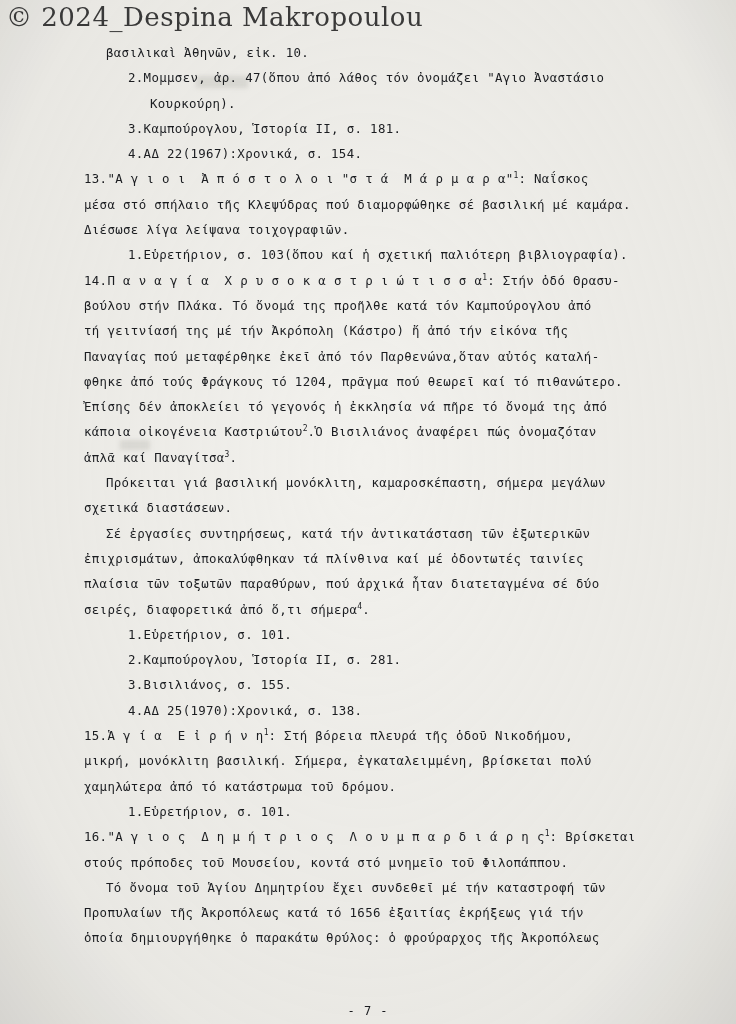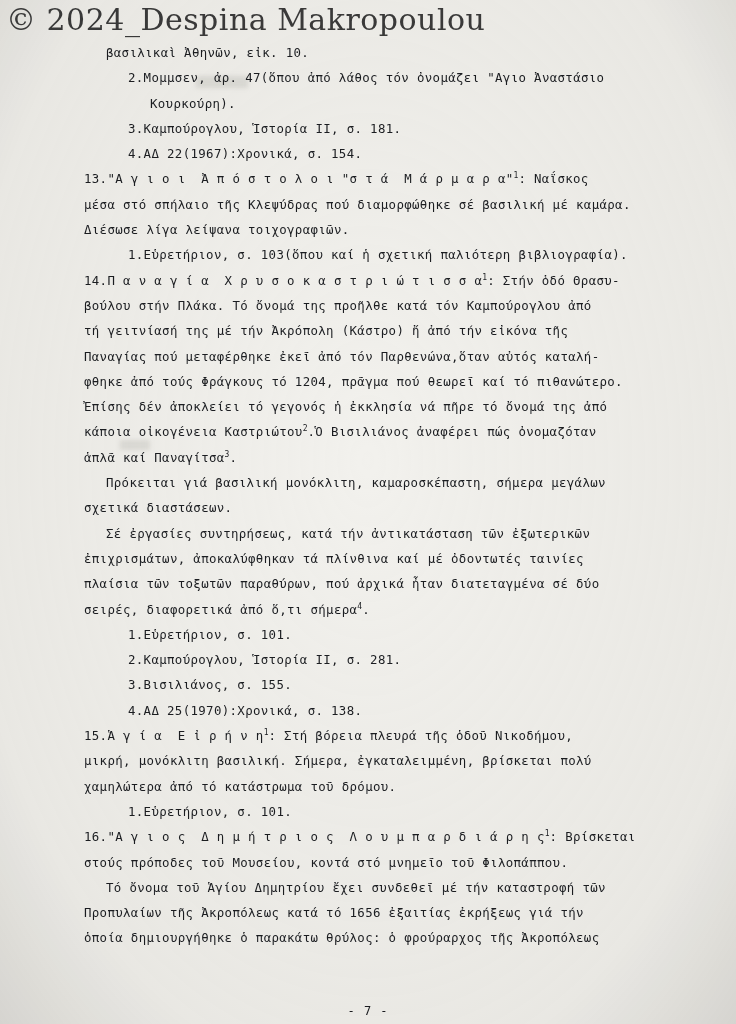--- a/index.html
+++ b/index.html
@@ -24,21 +24,21 @@
     pointer-events: none;
     background:
       radial-gradient(ellipse at 50% 45%, rgba(255,255,255,0.25) 0%, rgba(180,178,172,0.12) 78%, rgba(120,118,112,0.22) 100%);
     mix-blend-mode: multiply;
   }
   .watermark {
     position: absolute;
     left: 6px;
     top: 2px;
     font-family: "DejaVu Serif", serif;
-    font-size: 30px;
+    font-size: 26px;
     letter-spacing: 0.5px;
     color: #2b2b2b;
     opacity: 0.92;
     white-space: nowrap;
     z-index: 5;
   }
   .body-text {
     position: absolute;
     left: 84px;
     top: 40px;

